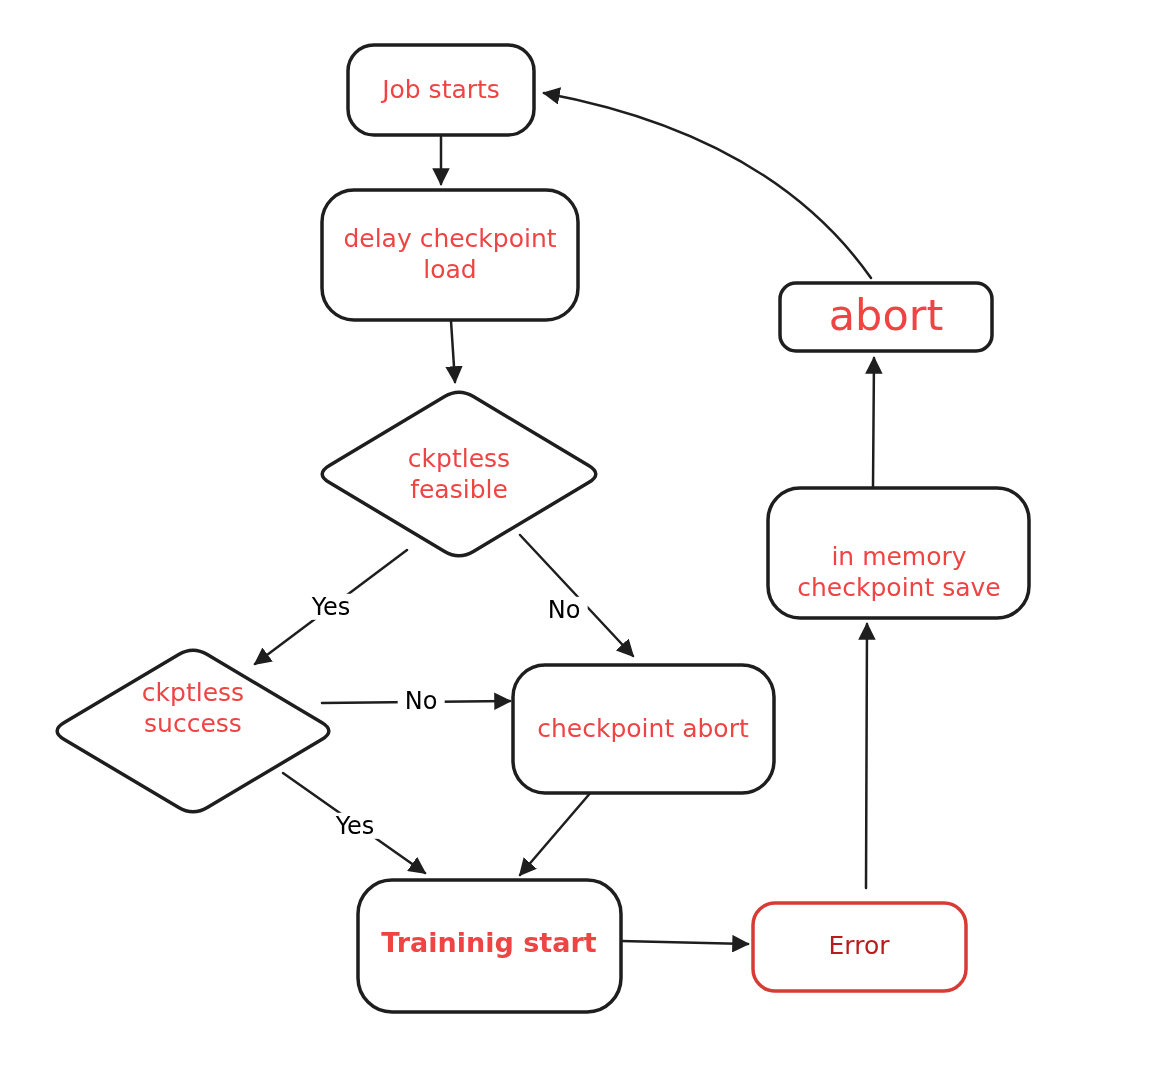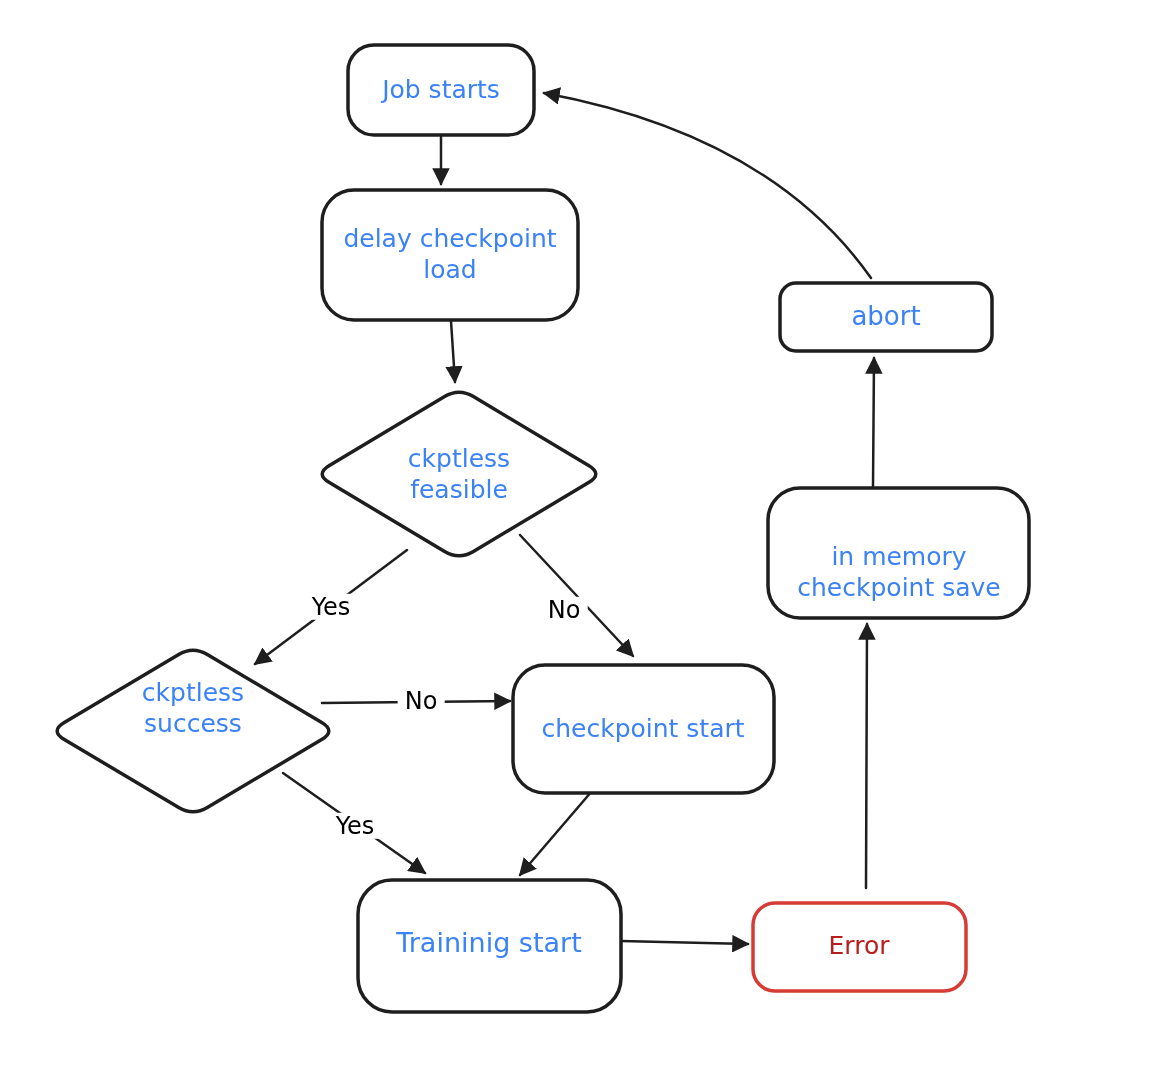--- a/index.html
+++ b/index.html
@@ -17,39 +17,39 @@
   }
   .canvas svg {
     position: absolute;
     left: 0;
     top: 0;
   }
   .node-label {
     position: absolute;
     transform: translate(-50%, -50%);
     text-align: center;
-    color: #3b82f6;
+    color: #ef4444;
     font-size: 25px;
     line-height: 1.25;
     white-space: normal;
     user-select: none;
   }
   .edge-label {
     position: absolute;
     transform: translate(-50%, -50%);
     text-align: center;
     color: #000000;
     font-size: 24px;
     background: #ffffff;
     padding: 0 7px;
     line-height: 1.1;
     user-select: none;
   }
   .lbl-training { font-size: 27px; }
-  .lbl-abort { font-size: 26px; font-weight: 500; }
+  .lbl-abort { font-size: 43px; font-weight: 500; }
   .lbl-error { color: #b91c1c; }
   .shape {
     fill: #ffffff;
     stroke: #1e1e1e;
     stroke-width: 3.5;
     stroke-linejoin: round;
     stroke-linecap: round;
   }
   .shape-error { stroke: #d63c35; }
   .edge {
@@ -101,23 +101,23 @@
   </svg>
 
   <div class="node-label" style="left:441px; top:90px; width:170px;">Job starts</div>
 
   <div class="node-label" style="left:450px; top:254px; width:238px;">delay checkpoint load</div>
 
   <div class="node-label" style="left:459px; top:474px; width:160px;">ckptless feasible</div>
 
   <div class="node-label" style="left:193px; top:708px; width:160px;">ckptless success</div>
 
-  <div class="node-label" style="left:643px; top:729px; width:250px;">checkpoint start</div>
+  <div class="node-label" style="left:643px; top:729px; width:250px;">checkpoint abort</div>
 
-  <div class="node-label lbl-training" style="left:489px; top:943px; width:232px;">Traininig start</div>
+  <div class="node-label lbl-training" style="left:489px; top:943px; width:232px;font-weight:bold;">Traininig start</div>
 
   <div class="node-label lbl-error" style="left:859px; top:946px; width:180px;">Error</div>
 
   <div class="node-label" style="left:899px; top:572px; width:216px;">in memory checkpoint save</div>
 
   <div class="node-label lbl-abort" style="left:886px; top:316px; width:190px;">abort</div>
 
   <div class="edge-label" style="left:331px; top:607px;">Yes</div>
 
   <div class="edge-label" style="left:564px; top:610px;">No</div>

